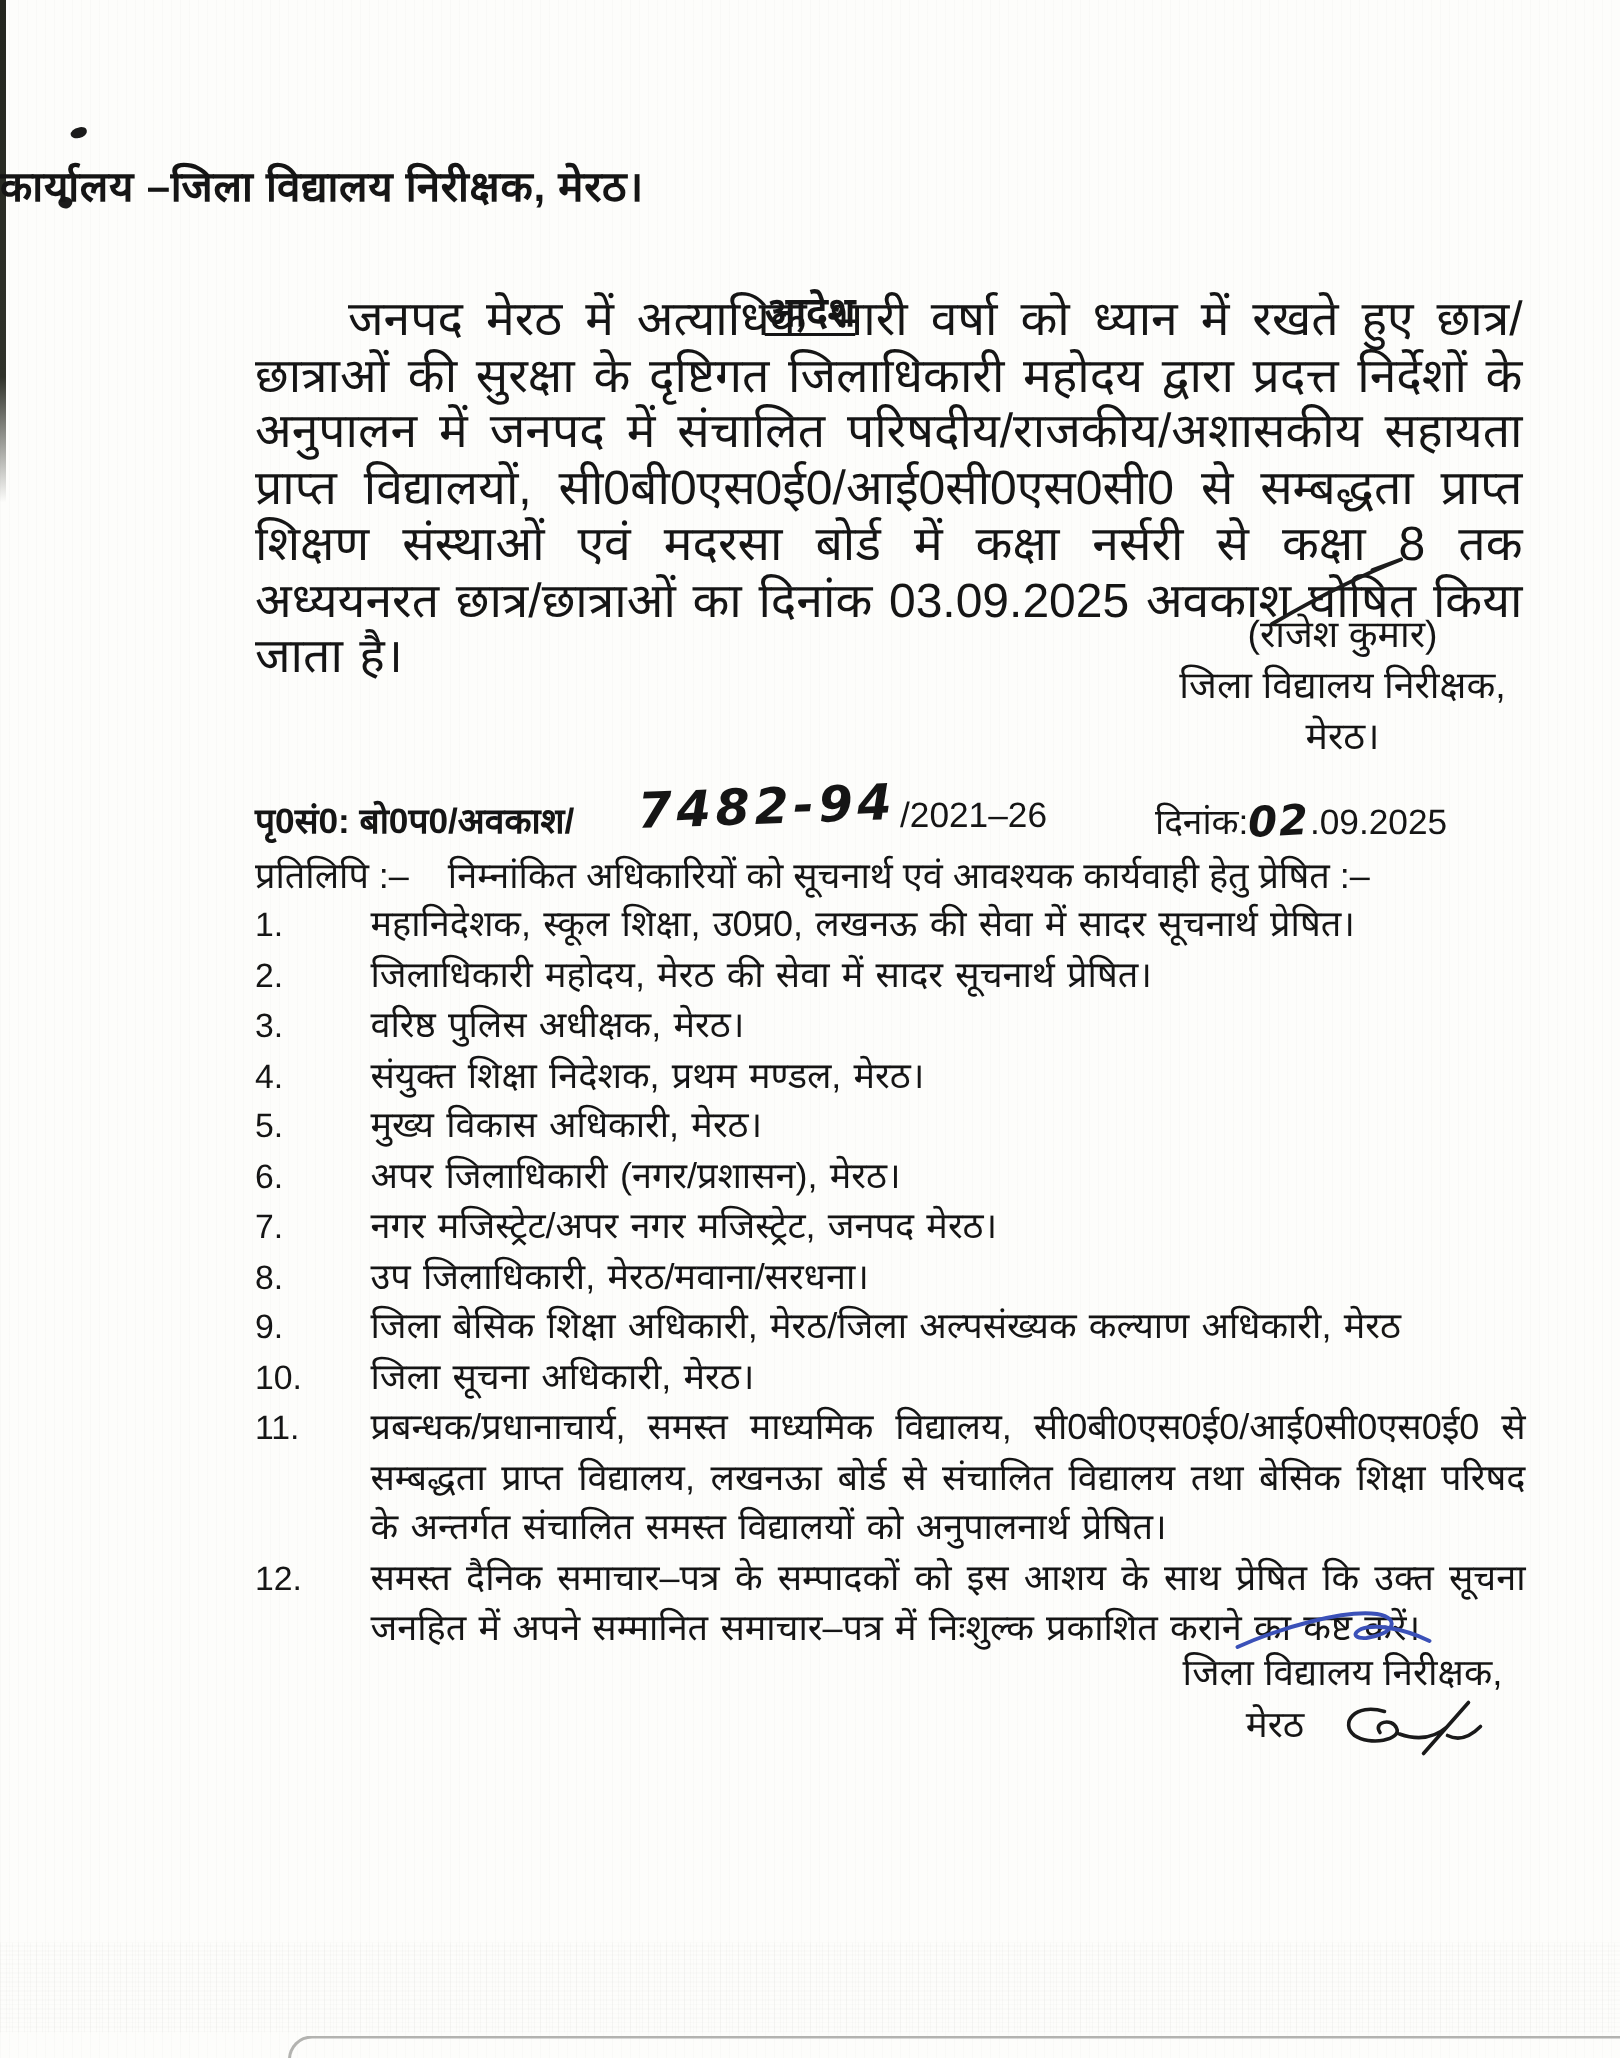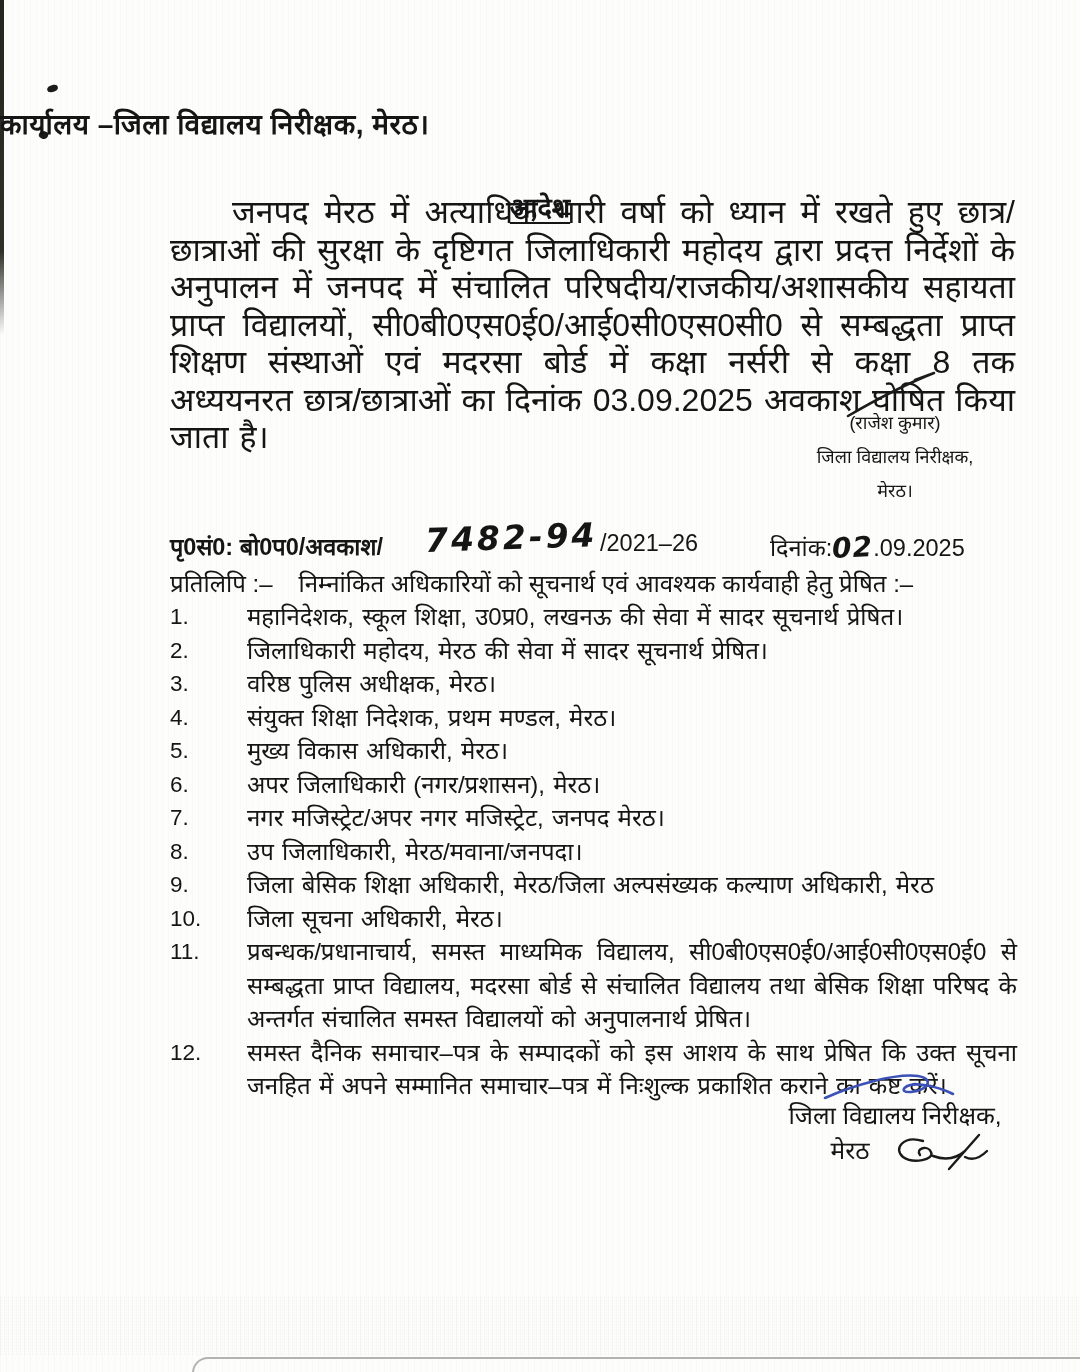--- a/index.html
+++ b/index.html
@@ -46,21 +46,21 @@
   .order-paragraph {
     position:absolute; top:194px; left:170px; width:845px;
     font-size:32px; line-height:37.5px; text-align:justify; text-indent:62px;
     word-spacing:2px;
   }
 
   .sign-arrow { position:absolute; left:838px; top:366px; }
 
   .sign-block-top {
     position:absolute; left:745px; top:406px; width:300px;
-    text-align:center; font-size:18px; line-height:34px;
+    text-align:center; font-size:25px; line-height:34px;
   }
 
   .ref-line { position:absolute; top:518px; left:170px; width:845px; height:52px; font-size:23.5px; }
   .ref-prefix   { position:absolute; left:0;    top:12px;font-weight:bold; }
   .ref-handnum  {
     position:absolute; left:255px; top:0px;
     font-family:"DejaVu Sans",sans-serif; font-size:33px; font-weight:bold; font-style:italic;
     letter-spacing:3px; transform:rotate(-2deg); white-space:nowrap;
   }
   .ref-suffix   { position:absolute; left:430px; top:12px; }
@@ -156,33 +156,33 @@
     <div class="item">
         <span class="num">6.</span>
         <div class="txt">अपर जिलाधिकारी (नगर/प्रशासन), मेरठ।</div>
       </div>
     <div class="item">
         <span class="num">7.</span>
         <div class="txt">नगर मजिस्ट्रेट/अपर नगर मजिस्ट्रेट, जनपद मेरठ।</div>
       </div>
     <div class="item">
         <span class="num">8.</span>
-        <div class="txt">उप जिलाधिकारी, मेरठ/मवाना/जनपदा।</div>
+        <div class="txt">उप जिलाधिकारी, मेरठ/मवाना/सरधना।</div>
       </div>
     <div class="item">
         <span class="num">9.</span>
         <div class="txt">जिला बेसिक शिक्षा अधिकारी, मेरठ/जिला अल्पसंख्यक कल्याण अधिकारी, मेरठ</div>
       </div>
     <div class="item">
         <span class="num">10.</span>
         <div class="txt">जिला सूचना अधिकारी, मेरठ।</div>
       </div>
     <div class="item">
         <span class="num">11.</span>
-        <div class="txt">प्रबन्धक/प्रधानाचार्य, समस्त माध्यमिक विद्यालय, सी0बी0एस0ई0/आई0सी0एस0ई0 से सम्बद्धता प्राप्त विद्यालय, मदरसा बोर्ड से संचालित विद्यालय तथा बेसिक शिक्षा परिषद के अन्तर्गत संचालित समस्त विद्यालयों को अनुपालनार्थ प्रेषित।</div>
+        <div class="txt">प्रबन्धक/प्रधानाचार्य, समस्त माध्यमिक विद्यालय, सी0बी0एस0ई0/आई0सी0एस0ई0 से सम्बद्धता प्राप्त विद्यालय, लखनऊा बोर्ड से संचालित विद्यालय तथा बेसिक शिक्षा परिषद के अन्तर्गत संचालित समस्त विद्यालयों को अनुपालनार्थ प्रेषित।</div>
       </div>
     <div class="item">
         <span class="num">12.</span>
         <div class="txt">समस्त दैनिक समाचार–पत्र के सम्पादकों को इस आशय के साथ प्रेषित कि उक्त सूचना जनहित में अपने सम्मानित समाचार–पत्र में निःशुल्क प्रकाशित कराने का कष्ट करें।</div>
       </div>
   </div>
 
   <svg class="sig-blue" width="138" height="42" viewBox="0 0 138 42">
     <path d="M5 30 C34 17 76 5 98 8 C115 11 108 22 91 24 C77 25 84 14 104 17 C118 19 127 23 133 26" stroke="#3b51b8" stroke-width="2.6" fill="none" stroke-linecap="round"></path>
   </svg>

